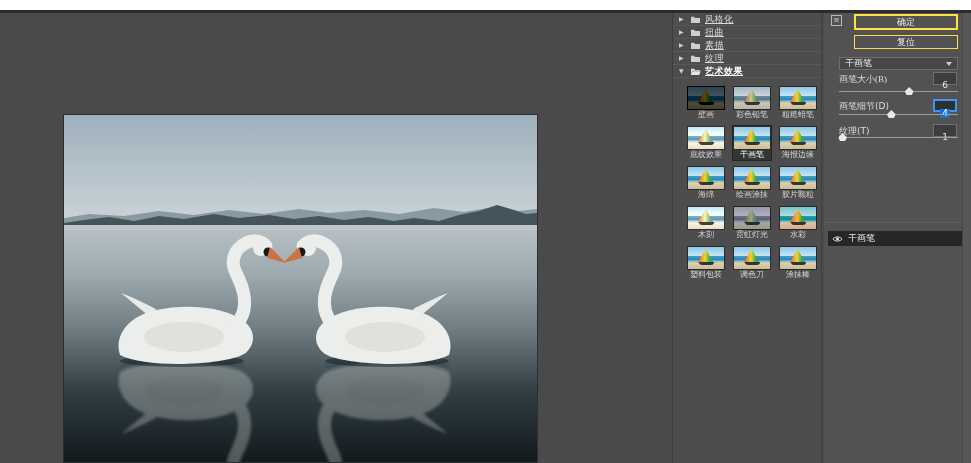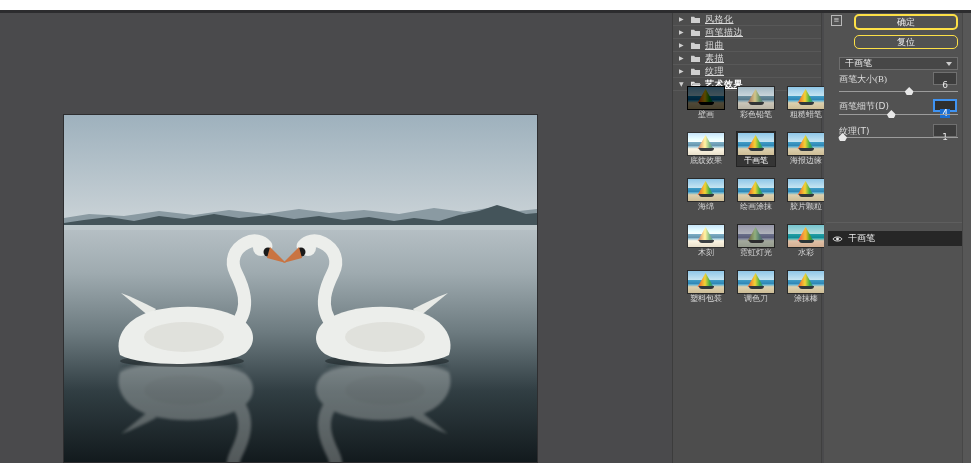--- a/index.html
+++ b/index.html
@@ -21,21 +21,21 @@
   #filter-panel{left:672px;top:13px;width:150px;height:450px;background:#4d4d4d;
     border-left:1px solid #3c3c3c;border-right:1px solid #404040;box-sizing:border-box;}
   .frow{position:relative;height:12px;line-height:12px;border-bottom:1px solid #585858;
     padding-left:6px;display:flex;align-items:center;gap:4px;cursor:default;}
   .tri{font-size:6px;color:#cfcfcf;width:7px;display:inline-block;}
   .fico{display:inline-flex;align-items:center;}
   .flabel{font-size:9px;color:#d9d9d9;letter-spacing:0.5px;text-decoration:underline;}
   .frow.expanded .flabel{color:#ffffff;font-weight:bold;}
   
   #thumb-grid{position:absolute;left:14px;top:73px;width:134px;
-    display:grid;grid-template-columns:38px 38px 38px;column-gap:8px;row-gap:6px;gap:12px;}
+    display:grid;grid-template-columns:38px 38px 38px;column-gap:8px;row-gap:6px;}
   .tcell{width:38px;text-align:center;padding:1px 0 1px 0;}
   .tcell[data-selected="true"]{background:#353535;outline:1px solid #242424;}
   .tart{width:36px;height:22px;margin:0 auto;position:relative;overflow:hidden;
     background:linear-gradient(180deg,#8fc7e8 0%,#c9e6f2 42%,#3e9cc6 42%,#2f86b5 58%,#62b3d4 62%,#ddd0ae 72%,#cdbd96 100%);
     outline:1px solid #2a2a2a;}
   .tart::before{content:"";position:absolute;left:8px;top:2px;width:20px;height:14px;
     background:linear-gradient(90deg,#e04038 0%,#f0902f 25%,#f3d335 45%,#3fae49 68%,#2e6fd8 100%);
     clip-path:polygon(48% 0,88% 100%,8% 100%);}
   .tart::after{content:"";position:absolute;left:11px;top:15px;width:15px;height:3px;background:#30373c;border-radius:0 0 3px 3px;}
   .tart[data-variant="dark"]{filter:brightness(0.4) contrast(1.25);}
@@ -44,21 +44,21 @@
   .tart[data-variant="purple"]{filter:hue-rotate(40deg) saturate(0.35) brightness(0.8);}
   .tart[data-variant="green"]{filter:hue-rotate(-20deg) saturate(1.15) brightness(0.95);}
   .tlabel{font-size:8px;color:#d6d6d6;margin-top:1px;line-height:9px;white-space:nowrap;}
   .tcell[data-selected="true"] .tlabel{color:#ffffff;}
   
   #controls{left:824px;top:13px;width:147px;height:450px;background:#525252;}
   #scroll-strip{left:962px;top:13px;width:9px;height:450px;background:#575757;border-left:1px solid #474747;box-sizing:border-box;}
   #collapse-btn{left:7px;top:2px;width:11px;height:11px;border:1px solid #b8b8b8;box-sizing:border-box;
     color:#d8d8d8;font-size:7px;line-height:9px;text-align:center;cursor:pointer;}
   .pill{position:absolute;left:30px;width:104px;background:transparent;border:1px solid #fde047;
-    border-radius:5px;color:#eaeaea;font-size:9px;font-family:inherit;cursor:pointer;padding:0;}
+    border-radius:0;color:#eaeaea;font-size:9px;font-family:inherit;cursor:pointer;padding:0;}
   #ok-btn{top:1px;height:16px;border-width:2px;}
   #reset-btn{top:22px;height:14px;}
   #dropdown{left:15px;top:44px;width:119px;height:13px;background:#474747;border:1px solid #6e6e6e;
     box-sizing:border-box;display:flex;align-items:center;justify-content:space-between;
     padding:0 5px;cursor:pointer;}
   #dropdown .dval{font-size:9px;color:#f2f2f2;}
   .chev{width:0;height:0;border-left:3px solid transparent;border-right:3px solid transparent;border-top:4px solid #cccccc;}
   .slabel{position:absolute;left:15px;font-size:9px;color:#dedede;}
   .valbox{position:absolute;left:109px;width:24px;height:13px;background:#3d3d3d;border:1px solid #707070;
     box-sizing:border-box;text-align:center;cursor:text;}
@@ -136,29 +136,20 @@
       </span>
     <span class="flabel">风格化</span>
   </div>
   <div class="frow">
     <span class="tri">▶</span>
     <span class="fico">
         <svg width="11" height="9" viewBox="0 0 12 10">
           <path d="M1 2 h3.5 l1 1.3 H11 v5.7 H1 Z" fill="#cfcfcf"></path>
         </svg>
       </span>
-    <span class="flabel">画笔描边</span>
-  </div>
-  <div class="frow">
-    <span class="tri">▶</span>
-    <span class="fico">
-        <svg width="11" height="9" viewBox="0 0 12 10">
-          <path d="M1 2 h3.5 l1 1.3 H11 v5.7 H1 Z" fill="#cfcfcf"></path>
-        </svg>
-      </span>
     <span class="flabel">扭曲</span>
   </div>
   <div class="frow">
     <span class="tri">▶</span>
     <span class="fico">
         <svg width="11" height="9" viewBox="0 0 12 10">
           <path d="M1 2 h3.5 l1 1.3 H11 v5.7 H1 Z" fill="#cfcfcf"></path>
         </svg>
       </span>
     <span class="flabel">素描</span>

